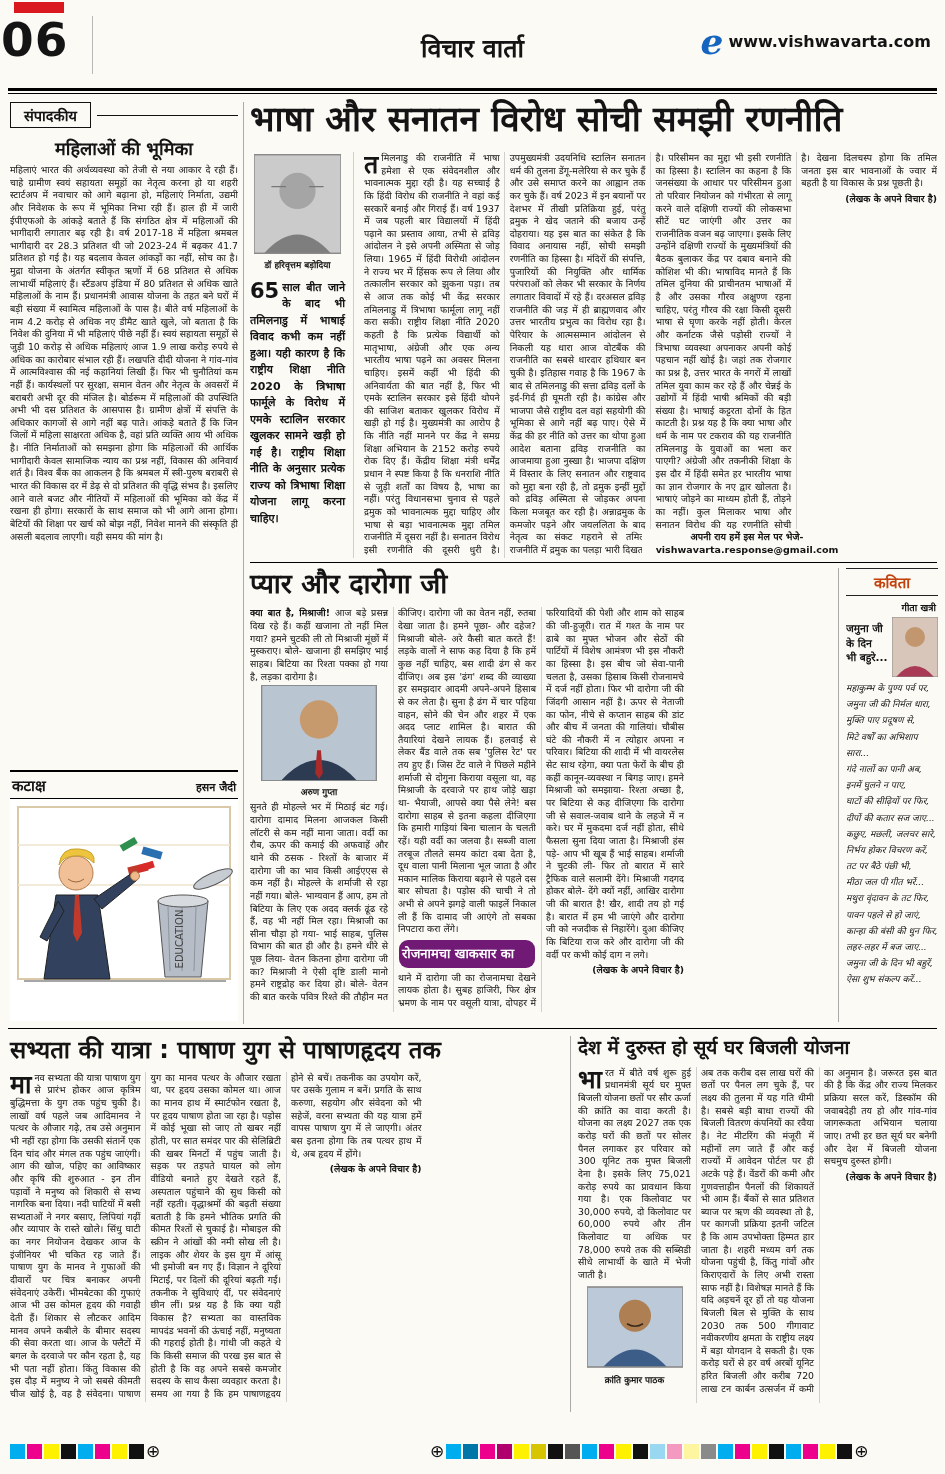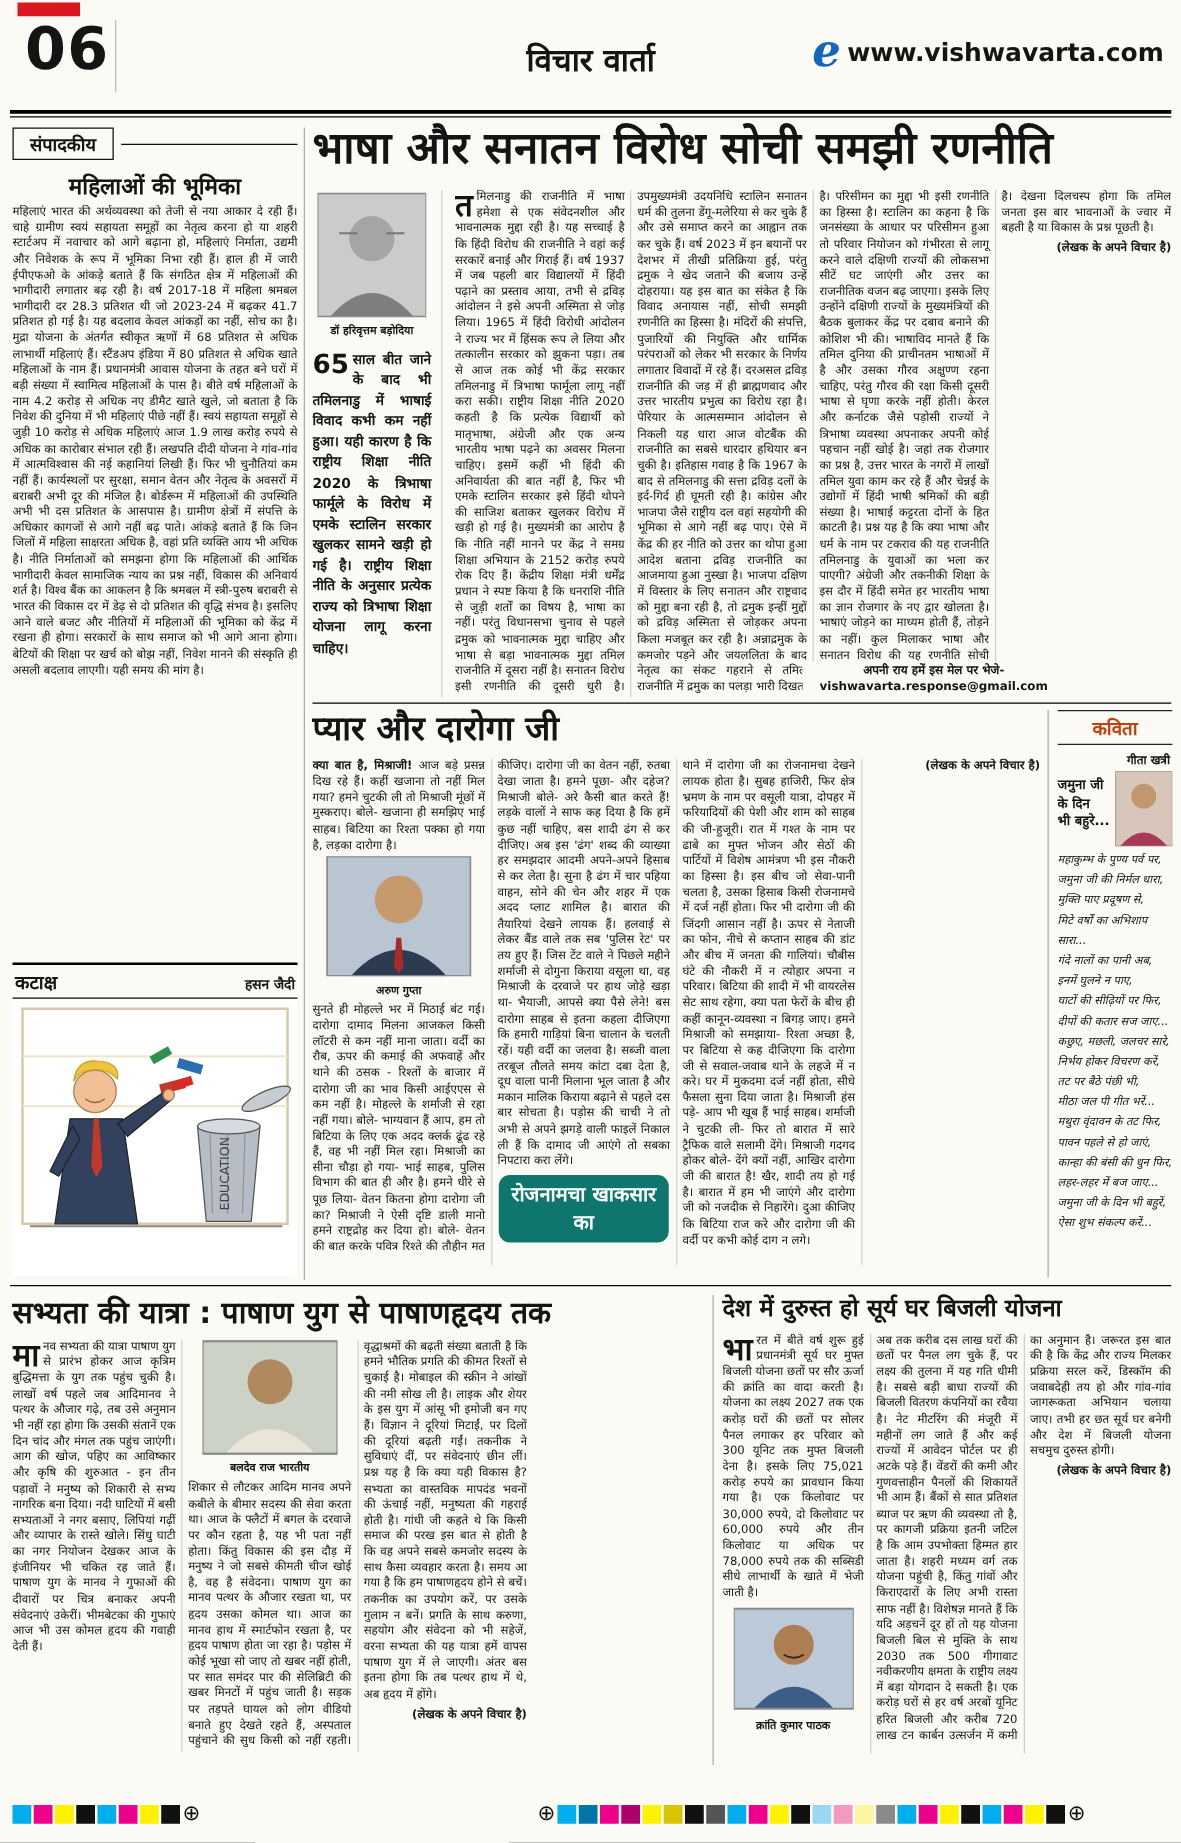--- a/index.html
+++ b/index.html
@@ -2,30 +2,30 @@
 <html><head>
 <meta charset="utf-8">
 <style>
   html,body{margin:0;padding:0;background:#9a9a9a;}
   .page{position:relative;width:945px;height:1474px;margin:0 auto;background:#fbfaf5;
         font-family:"DejaVu Sans","Liberation Sans",sans-serif;color:#141414;overflow:hidden;}
   .abs{position:absolute;}
 
   
   .red-mark{left:14px;top:2px;width:50px;height:11px;background:#d9181f;}
-  .page-num{left:20px;top:16px;font-size:47px;font-weight:800;line-height:1;letter-spacing:1px;}
+  .page-num{left:1px;top:16px;font-size:47px;font-weight:800;line-height:1;letter-spacing:1px;}
   .hdr-vsep{left:92px;top:16px;height:58px;border-left:1px solid #b9b9b9;}
   .logo-wrap{left:104px;top:15px;display:flex;gap:7px;align-items:flex-start;}
   .mast-name{font-size:27px;font-weight:800;color:#16365a;line-height:1.05;}
   .mast-date{font-size:10px;font-weight:600;color:#333;margin-top:3px;}
   .page-title{left:0;right:0;top:30px;text-align:center;font-size:25px;font-weight:800;}
   .site-wrap{right:14px;top:28px;display:flex;align-items:center;gap:5px;}
   .e-glyph{font-family:"DejaVu Serif","Liberation Serif",serif;font-style:italic;font-weight:700;
            font-size:36px;color:#1565c0;line-height:.75;}
-  .site-url{font-size:20px;font-weight:800;}
+  .site-url{font-size:16px;font-weight:800;}
   .hdr-rule{left:8px;right:8px;top:88px;border-top:3px solid #000;}
   .hdr-rule2{left:8px;right:8px;top:93px;border-top:1px solid #000;}
 
   
   .bt{font-size:9.3px;line-height:1.36;text-align:justify;}
   .c4{column-count:4;column-gap:10px;column-rule:1px solid #cfcfcf;column-fill:auto;overflow:hidden;}
   .c3{column-count:3;column-gap:10px;column-rule:1px solid #cfcfcf;column-fill:auto;overflow:hidden;}
   .dc{float:left;font-size:25px;font-weight:800;line-height:.85;padding:2px 3px 0 0;}
   .lead-in{font-weight:800;}
   .photo-block{break-inside:avoid;margin:2px 0 4px;text-align:center;}
@@ -58,22 +58,22 @@
   .q-lead{float:left;font-size:21px;font-weight:800;line-height:.9;padding:2px 3px 0 0;}
   .lead-body-wrap{flex:1;padding-left:10px;}
   .lead-body{height:100%;}
   .feedback{position:absolute;bottom:0;left:392px;width:210px;text-align:center;font-size:9.5px;
             font-weight:700;background:#fbfaf5;padding:2px 0 1px;line-height:1.35;}
 
   
   .second-block{left:250px;top:568px;width:582px;height:454px;}
   .h2a{font-size:27px;font-weight:800;margin:0 0 7px;line-height:1.2;}
   .second-body{height:405px;}
-  .rojbox{break-inside:avoid;background:#0f766e;color:#fff;font-weight:800;text-align:center;
-          font-size:16px;padding:5px 3px;border-radius:9px;margin:4px 1px;}
+  .rojbox{break-inside:avoid;background:#701a75;color:#fff;font-weight:800;
+          font-size:13px;padding:5px 3px;border-radius:9px;margin:4px 1px;}
 
   
   .poetry-block{left:846px;top:568px;width:92px;height:454px;overflow:hidden;}
   .poem-head{text-align:center;font-size:15px;font-weight:800;color:#c2410c;
              border-top:1.5px solid #222;border-bottom:1.5px solid #222;padding:3px 0;}
   .poem-author{text-align:right;font-size:9.5px;font-weight:700;margin:5px 2px 3px;}
   .poem-top{display:flex;gap:4px;}
   .poem-title{flex:1;font-size:10.5px;font-weight:800;line-height:1.4;padding-top:4px;}
   .poem-lines{margin-top:3px;font-size:9px;line-height:1.8;font-style:italic;}
 
@@ -249,29 +249,20 @@
       <div>ऐसा शुभ संकल्प करें...</div>
     </div>
   </div>
 
   <div class="abs divider" style="left:8px;right:8px;top:1028px;"></div>
 
   <div class="abs third-block">
     <div class="h3a">सभ्यता की यात्रा : पाषाण युग से पाषाणहृदय तक</div>
     <div class="bt c4 third-body">
       <span class="dc">मा</span><span>नव सभ्यता की यात्रा पाषाण युग से प्रारंभ होकर आज कृत्रिम बुद्धिमत्ता के युग तक पहुंच चुकी है। लाखों वर्ष पहले जब आदिमानव ने पत्थर के औजार गढ़े, तब उसे अनुमान भी नहीं रहा होगा कि उसकी संतानें एक दिन चांद और मंगल तक पहुंच जाएंगी। आग की खोज, पहिए का आविष्कार और कृषि की शुरुआत - इन तीन पड़ावों ने मनुष्य को शिकारी से सभ्य नागरिक बना दिया। नदी घाटियों में बसी सभ्यताओं ने नगर बसाए, लिपियां गढ़ीं और व्यापार के रास्ते खोले। सिंधु घाटी का नगर नियोजन देखकर आज के इंजीनियर भी चकित रह जाते हैं। पाषाण युग के मानव ने गुफाओं की दीवारों पर चित्र बनाकर अपनी संवेदनाएं उकेरीं। भीमबेटका की गुफाएं आज भी उस कोमल हृदय की गवाही देती हैं।</span>
-      <div class="photo-block">
-        <svg width="108" height="92" viewBox="0 0 60 50">
-          <rect width="60" height="50" fill="#ccd3c6"></rect>
-          <circle cx="30" cy="18" r="10" fill="#b08a5e"></circle>
-          <path d="M10 50 Q30 28 50 50 Z" fill="#e9e5d8"></path>
-          <rect width="60" height="50" fill="none" stroke="#8a8a8a"></rect>
-        </svg>
-        <div class="cap">बलदेव राज भारतीय</div>
-      </div>
       <span>शिकार से लौटकर आदिम मानव अपने कबीले के बीमार सदस्य की सेवा करता था। आज के फ्लैटों में बगल के दरवाजे पर कौन रहता है, यह भी पता नहीं होता। किंतु विकास की इस दौड़ में मनुष्य ने जो सबसे कीमती चीज खोई है, वह है संवेदना। पाषाण युग का मानव पत्थर के औजार रखता था, पर हृदय उसका कोमल था। आज का मानव हाथ में स्मार्टफोन रखता है, पर हृदय पाषाण होता जा रहा है। पड़ोस में कोई भूखा सो जाए तो खबर नहीं होती, पर सात समंदर पार की सेलिब्रिटी की खबर मिनटों में पहुंच जाती है। सड़क पर तड़पते घायल को लोग वीडियो बनाते हुए देखते रहते हैं, अस्पताल पहुंचाने की सुध किसी को नहीं रहती। वृद्धाश्रमों की बढ़ती संख्या बताती है कि हमने भौतिक प्रगति की कीमत रिश्तों से चुकाई है। मोबाइल की स्क्रीन ने आंखों की नमी सोख ली है। लाइक और शेयर के इस युग में आंसू भी इमोजी बन गए हैं। विज्ञान ने दूरियां मिटाईं, पर दिलों की दूरियां बढ़ती गईं। तकनीक ने सुविधाएं दीं, पर संवेदनाएं छीन लीं। प्रश्न यह है कि क्या यही विकास है? सभ्यता का वास्तविक मापदंड भवनों की ऊंचाई नहीं, मनुष्यता की गहराई होती है। गांधी जी कहते थे कि किसी समाज की परख इस बात से होती है कि वह अपने सबसे कमजोर सदस्य के साथ कैसा व्यवहार करता है। समय आ गया है कि हम पाषाणहृदय होने से बचें। तकनीक का उपयोग करें, पर उसके गुलाम न बनें। प्रगति के साथ करुणा, सहयोग और संवेदना को भी सहेजें, वरना सभ्यता की यह यात्रा हमें वापस पाषाण युग में ले जाएगी। अंतर बस इतना होगा कि तब पत्थर हाथ में थे, अब हृदय में होंगे।</span>
       <span class="signoff">(लेखक के अपने विचार है)</span>
     </div>
   </div>
 
   <div class="abs vrule" style="left:570px;top:1036px;height:376px;"></div>
 
   <div class="abs fourth-block">
     <div class="h4a">देश में दुरुस्त हो सूर्य घर बिजली योजना</div>
     <div class="bt c3 fourth-body">

